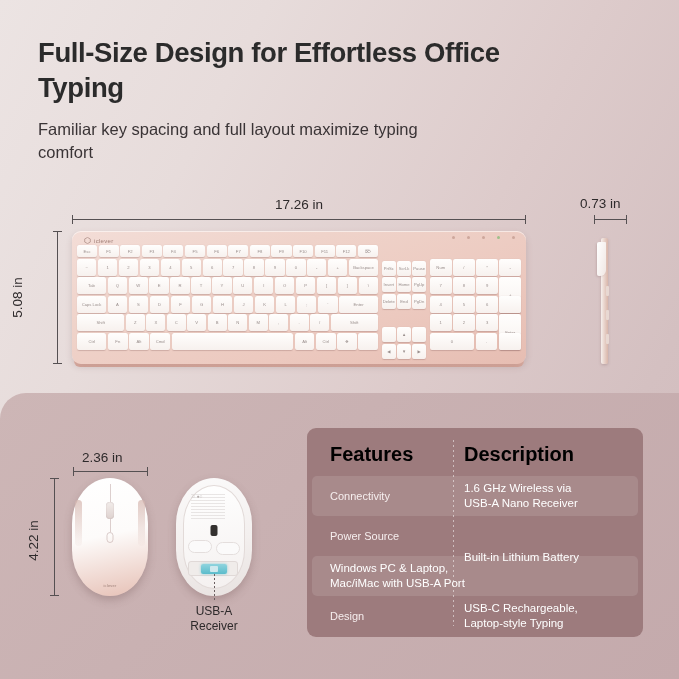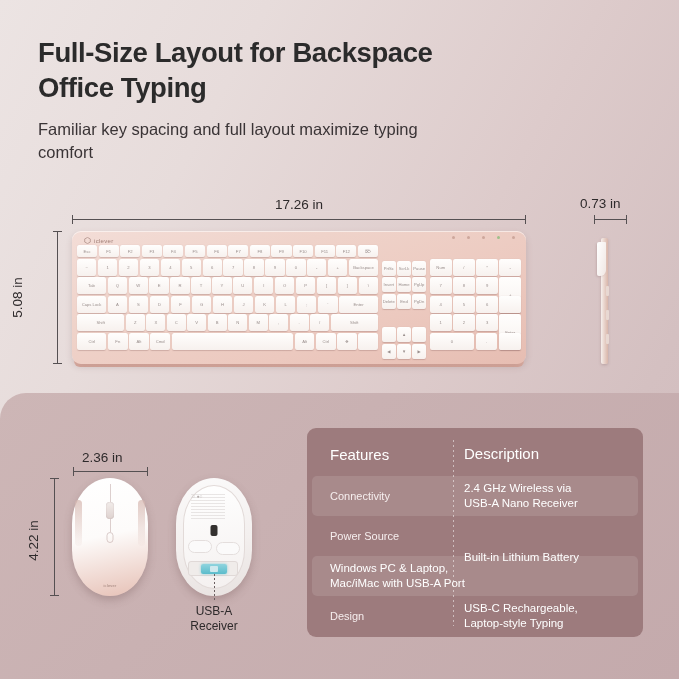--- a/index.html
+++ b/index.html
@@ -181,31 +181,31 @@
   }
   .trow { display:flex; align-items:center; }
   .trow.head { height:43px; }
   .trow.alt { background:rgba(255,255,255,.115); border-radius:5px; }
   .trow.body { height:40px; }
   .tc-left {
     flex:0 0 134px; padding-left:18px; color:#f6eeee; font-size:11px; line-height:1.32;
   }
   .tc-right { flex:1; padding-left:18px; color:#ffffff; font-size:11.5px; line-height:1.34; }
   .trow.head .tc-left, .trow.head .tc-right {
-    font-size:15px; font-weight:normal; color:#ffffff;
+    font-size:20px; font-weight:bold; color:#000000;
   }
   .tdivider {
     position:absolute; left:146px; top:12px; width:1px; height:186px;
     background:repeating-linear-gradient(180deg,rgba(255,255,255,.5) 0 2px,transparent 2px 5px);
   }
 </style>
 </head>
 <body>
 
-<div id="headline">Full-Size Layout for Backspace Office Typing</div>
+<div id="headline">Full-Size Design for Effortless Office Typing</div>
 <div id="subhead">Familiar key spacing and full layout maximize typing comfort</div>
 
 <div class="dimlabel" style="left:275px; top:197px;">17.26 in</div>
 <div class="dimline-h" style="left:72px; top:219px; width:454px;"></div>
 <div class="cap-v" style="left:72px; top:215px;"></div>
 <div class="cap-v" style="left:525px; top:215px;"></div>
 
 <div class="dimlabel" style="left:-3px; top:290px; transform:rotate(-90deg); transform-origin:center;">5.08 in</div>
 <div class="dimline-v" style="left:57px; top:231px; height:133px;"></div>
 <div class="cap-h" style="left:53px; top:231px;"></div>
@@ -437,21 +437,21 @@
   <div>Receiver</div>
 </div>
 
 <div id="spec-table">
   <div class="trow head">
     <div class="tc-left">Features</div>
     <div class="tc-right">Description</div>
   </div>
   <div class="trow body alt">
     <div class="tc-left">Connectivity</div>
-    <div class="tc-right prewrap" style="white-space:pre-line;">2.4 GHz Wireless via
+    <div class="tc-right prewrap" style="white-space:pre-line;">1.6 GHz Wireless via
 USB-A Nano Receiver</div>
   </div>
   <div class="trow body">
     <div class="tc-left">Power Source</div>
     <div class="tc-right" style="white-space:pre-line;margin-top:43px;">Built-in Lithium Battery</div>
   </div>
   <div class="trow body alt">
     <div class="tc-right" style="white-space:pre-line;">Windows PC &amp; Laptop,
 Mac/iMac with USB-A Port</div>
   </div>

